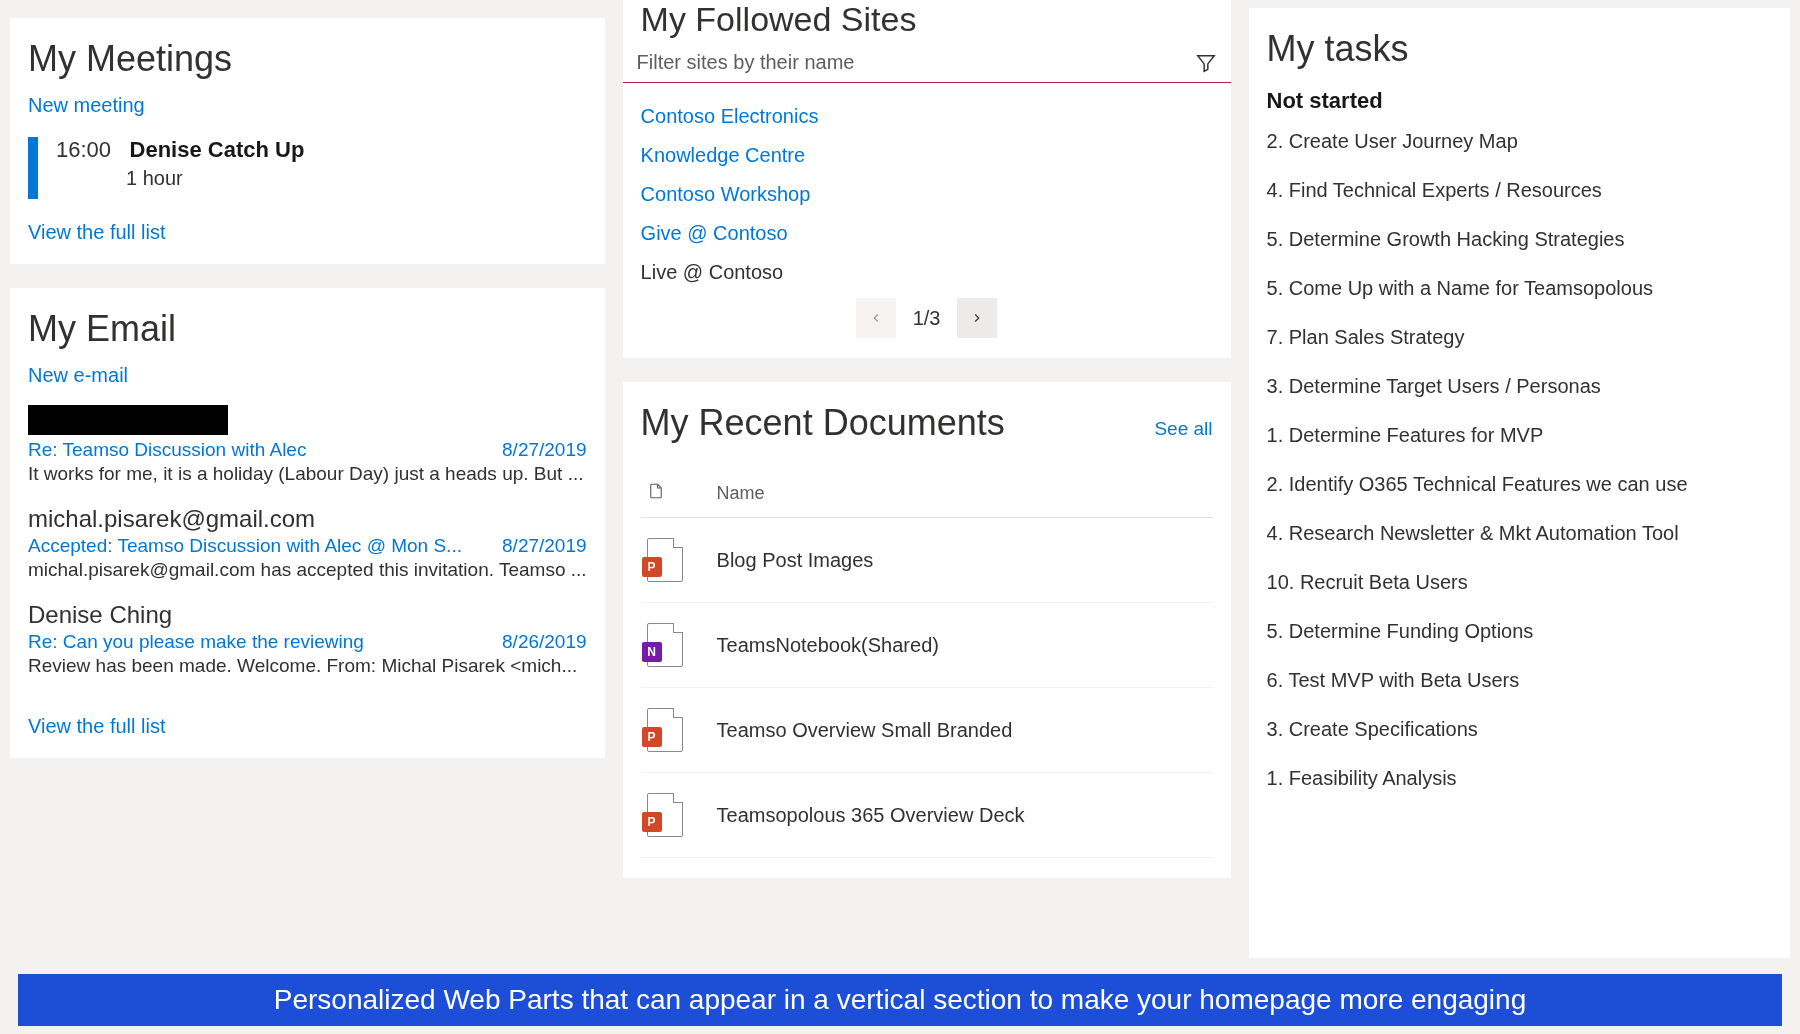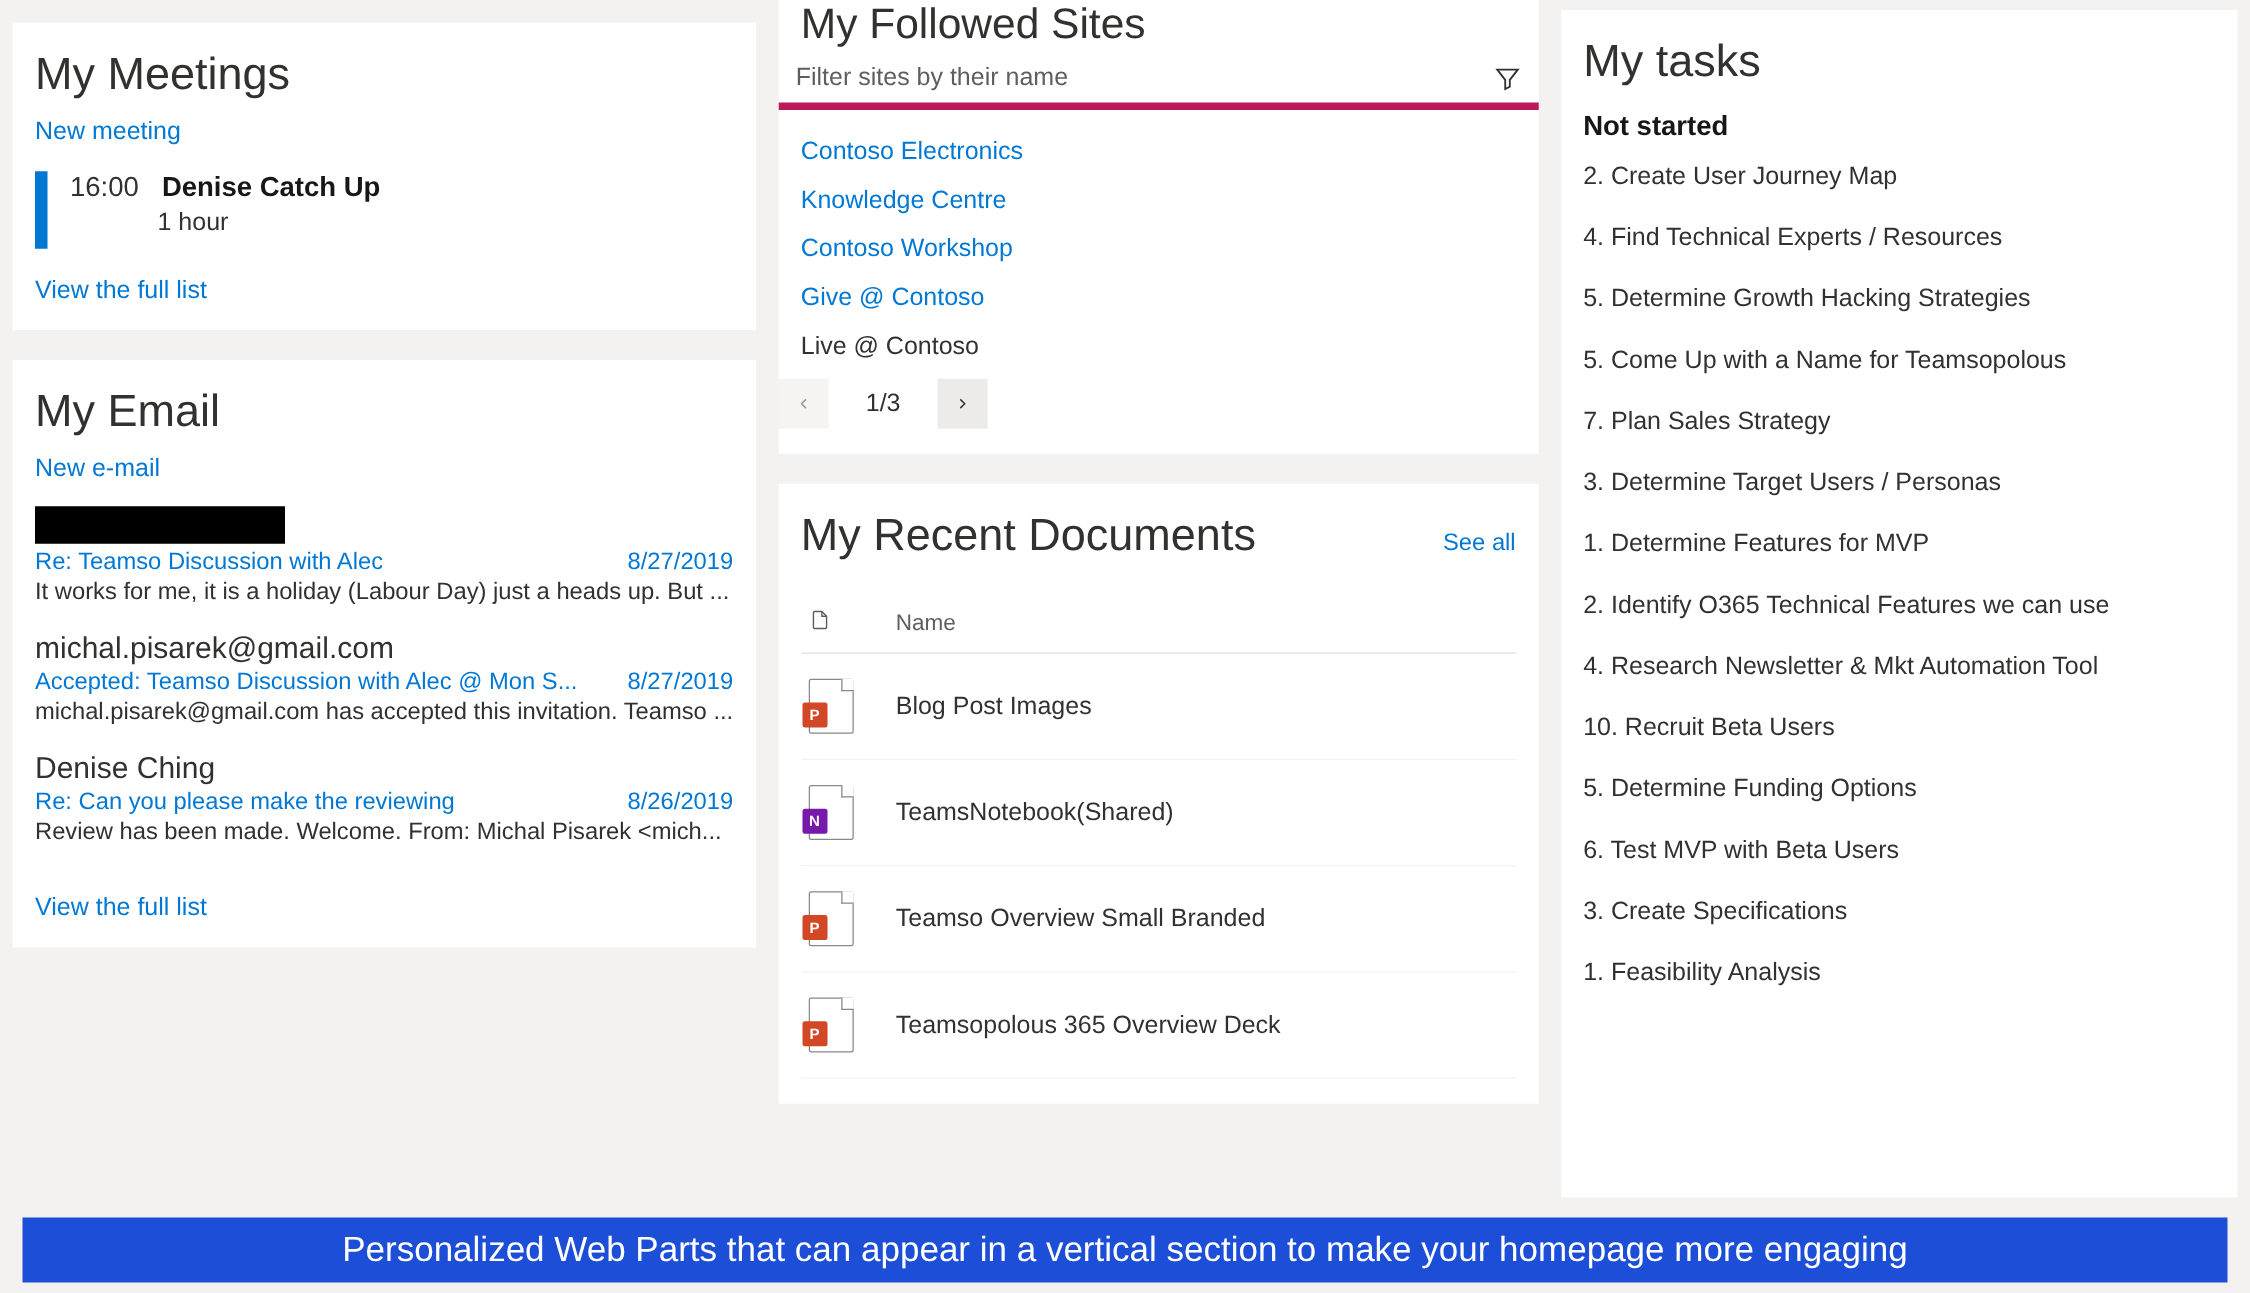--- a/index.html
+++ b/index.html
@@ -22,28 +22,28 @@
   .email-item{margin:18px 0 20px 0}
   .email-from{font-size:24px;color:#323130;margin-bottom:2px}
   .black-bar{background:#000;height:30px;width:200px;margin-bottom:4px}
   .email-row{display:flex;justify-content:space-between;gap:12px}
   .email-subject{color:#0078d4;font-size:19px;white-space:nowrap;overflow:hidden;text-overflow:ellipsis;max-width:480px}
   .email-date{color:#0078d4;font-size:19px;white-space:nowrap}
   .email-preview{color:#323130;font-size:19px;white-space:nowrap;overflow:hidden;text-overflow:ellipsis;margin-top:2px}
   
   .sites-card{background:#fff;padding:0 0 20px 0}
   .sites-title{font-size:34px;font-weight:300;color:#323130;padding:0 18px 4px 18px}
-  .filter-row{display:flex;align-items:flex-end;border-bottom:6px solid #be185d;padding:8px 14px}
+  .filter-row{display:flex;align-items:flex-end;border-bottom:1px solid #be185d;padding:8px 14px}
   .filter-input{flex:1;border:none;outline:none;font-size:20px;color:#605e5c}
   .filter-input::placeholder{color:#605e5c}
   .funnel{width:22px;height:22px}
   .site-list{padding:14px 18px 0 18px}
   .site-link{display:block;color:#0078d4;font-size:20px;padding:8px 0;cursor:pointer}
   .site-link.dark{color:#323130}
-  .pager{display:flex;align-items:center;justify-content:flex-start;gap:30px;margin-top:6px}
+  .pager{display:flex;align-items:center;justify-content:center;gap:17px;margin-top:6px}
   .pager-btn{width:40px;height:40px;background:#edebe9;display:flex;align-items:center;justify-content:center;cursor:pointer}
   .pager-btn.disabled{opacity:.5}
   .pager-txt{font-size:20px;color:#323130}
   
   .docs-head{display:flex;justify-content:space-between;align-items:baseline}
   .see-all{color:#0078d4;font-size:19px;cursor:pointer}
   .doc-colhdr{display:flex;align-items:center;border-bottom:1px solid #e1dfdd;padding:10px 0 10px 6px;color:#605e5c;font-size:18px;margin-top:10px}
   .doc-colhdr .icon-slot{width:70px}
   .doc-row{display:flex;align-items:center;padding:20px 0 20px 6px;border-bottom:1px solid #f3f2f1}
   .doc-row .icon-slot{width:70px;display:flex;align-items:center}

